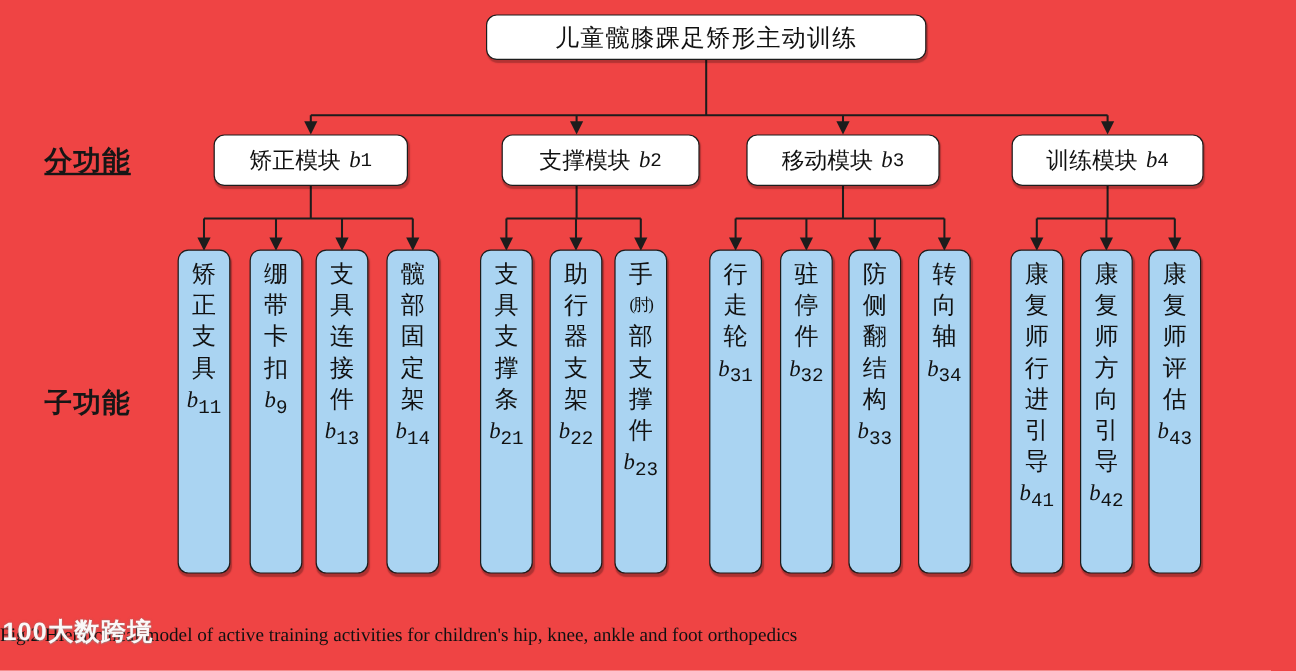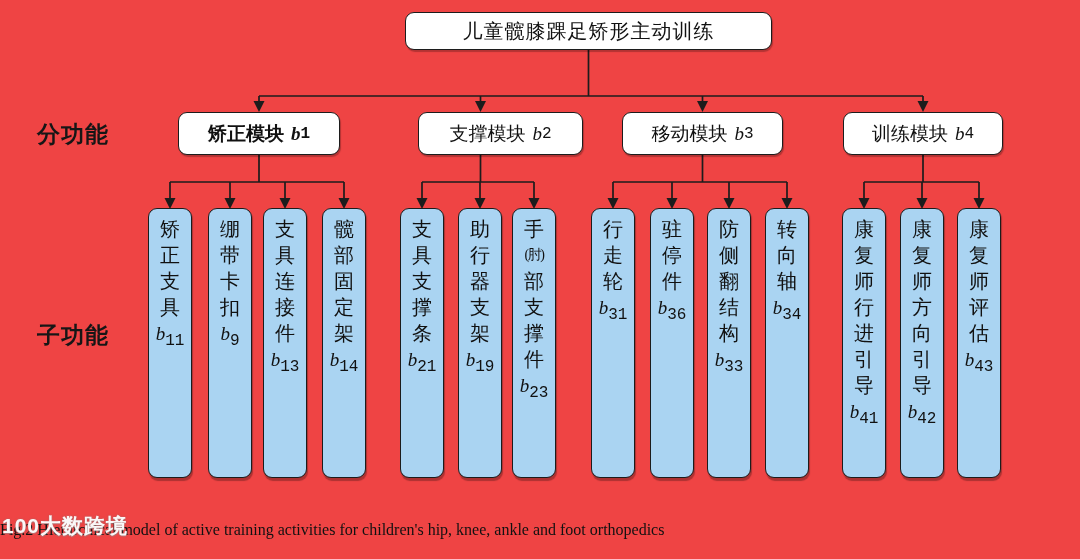--- a/index.html
+++ b/index.html
@@ -30,21 +30,21 @@
     padding-top:7px;box-sizing:border-box;font-size:20px;z-index:2;
     box-shadow:1px 2.5px 1px rgba(0,0,0,0.28);
   }
   .child .ch{line-height:26px;height:26px;text-align:center;width:100%;}
   .child .ch.sq{font-size:14px;letter-spacing:-1.5px;}
   .child .blabel{font-size:19px;margin-top:3px;}
   .rowlabel{
     position:absolute;left:37px;font-weight:bold;font-size:23px;
     font-family:"Liberation Sans",sans-serif;color:#161616;z-index:2;letter-spacing:1px;
   }
-  .rowlabel.l2{top:119px;}
+  .rowlabel.l2{top:119px;text-decoration:underline;}
   .rowlabel.l3{top:320px;}
   .caption-zh{position:absolute;top:486px;left:0;width:1080px;text-align:center;
     font-size:23px;letter-spacing:1px;z-index:2;}
   .caption-en{position:absolute;top:521px;left:0;width:1080px;text-align:left;
     font-size:16px;z-index:2;}
   .watermark{
     position:absolute;left:2px;top:512px;z-index:5;
     font-family:"Liberation Sans",sans-serif;font-weight:bold;font-size:21px;
     color:rgba(255,255,255,0.95);letter-spacing:1px;
     text-shadow:0 0 2px rgba(130,130,130,0.65),0 1px 1px rgba(150,150,150,0.5);
@@ -77,21 +77,21 @@
     </svg>
 
   <div class="node topbox">
     <span>儿童髋膝踝足矫形主动训练</span>
   </div>
 
   <div class="rowlabel l2">分功能</div>
   <div class="rowlabel l3">子功能</div>
 
   <div id="nodes">
-      <div class="node module" style="left: 178px; width: 162px; font-weight: bold;">
+      <div class="node module" style="left: 178px; width: 162px;">
         <span class="zh">矫正模块</span>
         <i class="var">b</i>
         <sub>1</sub>
       </div>
       <div class="child" style="left: 148px;">
         <div class="ch">矫</div>
         <div class="ch">正</div>
         <div class="ch">支</div>
         <div class="ch">具</div>
         <div class="blabel"><i class="var">b</i><sub>11</sub></div>
@@ -131,21 +131,21 @@
         <div class="ch">撑</div>
         <div class="ch">条</div>
         <div class="blabel"><i class="var">b</i><sub>21</sub></div>
       </div>
       <div class="child" style="left: 458px;">
         <div class="ch">助</div>
         <div class="ch">行</div>
         <div class="ch">器</div>
         <div class="ch">支</div>
         <div class="ch">架</div>
-        <div class="blabel"><i class="var">b</i><sub>19</sub></div>
+        <div class="blabel"><i class="var">b</i><sub>22</sub></div>
       </div>
       <div class="child" style="left: 512px;">
         <div class="ch">手</div>
         <div class="ch sq">(肘)</div>
         <div class="ch">部</div>
         <div class="ch">支</div>
         <div class="ch">撑</div>
         <div class="ch">件</div>
         <div class="blabel"><i class="var">b</i><sub>23</sub></div>
       </div>
@@ -157,21 +157,21 @@
       <div class="child" style="left: 591px;">
         <div class="ch">行</div>
         <div class="ch">走</div>
         <div class="ch">轮</div>
         <div class="blabel"><i class="var">b</i><sub>31</sub></div>
       </div>
       <div class="child" style="left: 650px;">
         <div class="ch">驻</div>
         <div class="ch">停</div>
         <div class="ch">件</div>
-        <div class="blabel"><i class="var">b</i><sub>36</sub></div>
+        <div class="blabel"><i class="var">b</i><sub>32</sub></div>
       </div>
       <div class="child" style="left: 707px;">
         <div class="ch">防</div>
         <div class="ch">侧</div>
         <div class="ch">翻</div>
         <div class="ch">结</div>
         <div class="ch">构</div>
         <div class="blabel"><i class="var">b</i><sub>33</sub></div>
       </div>
       <div class="child" style="left: 765px;">

